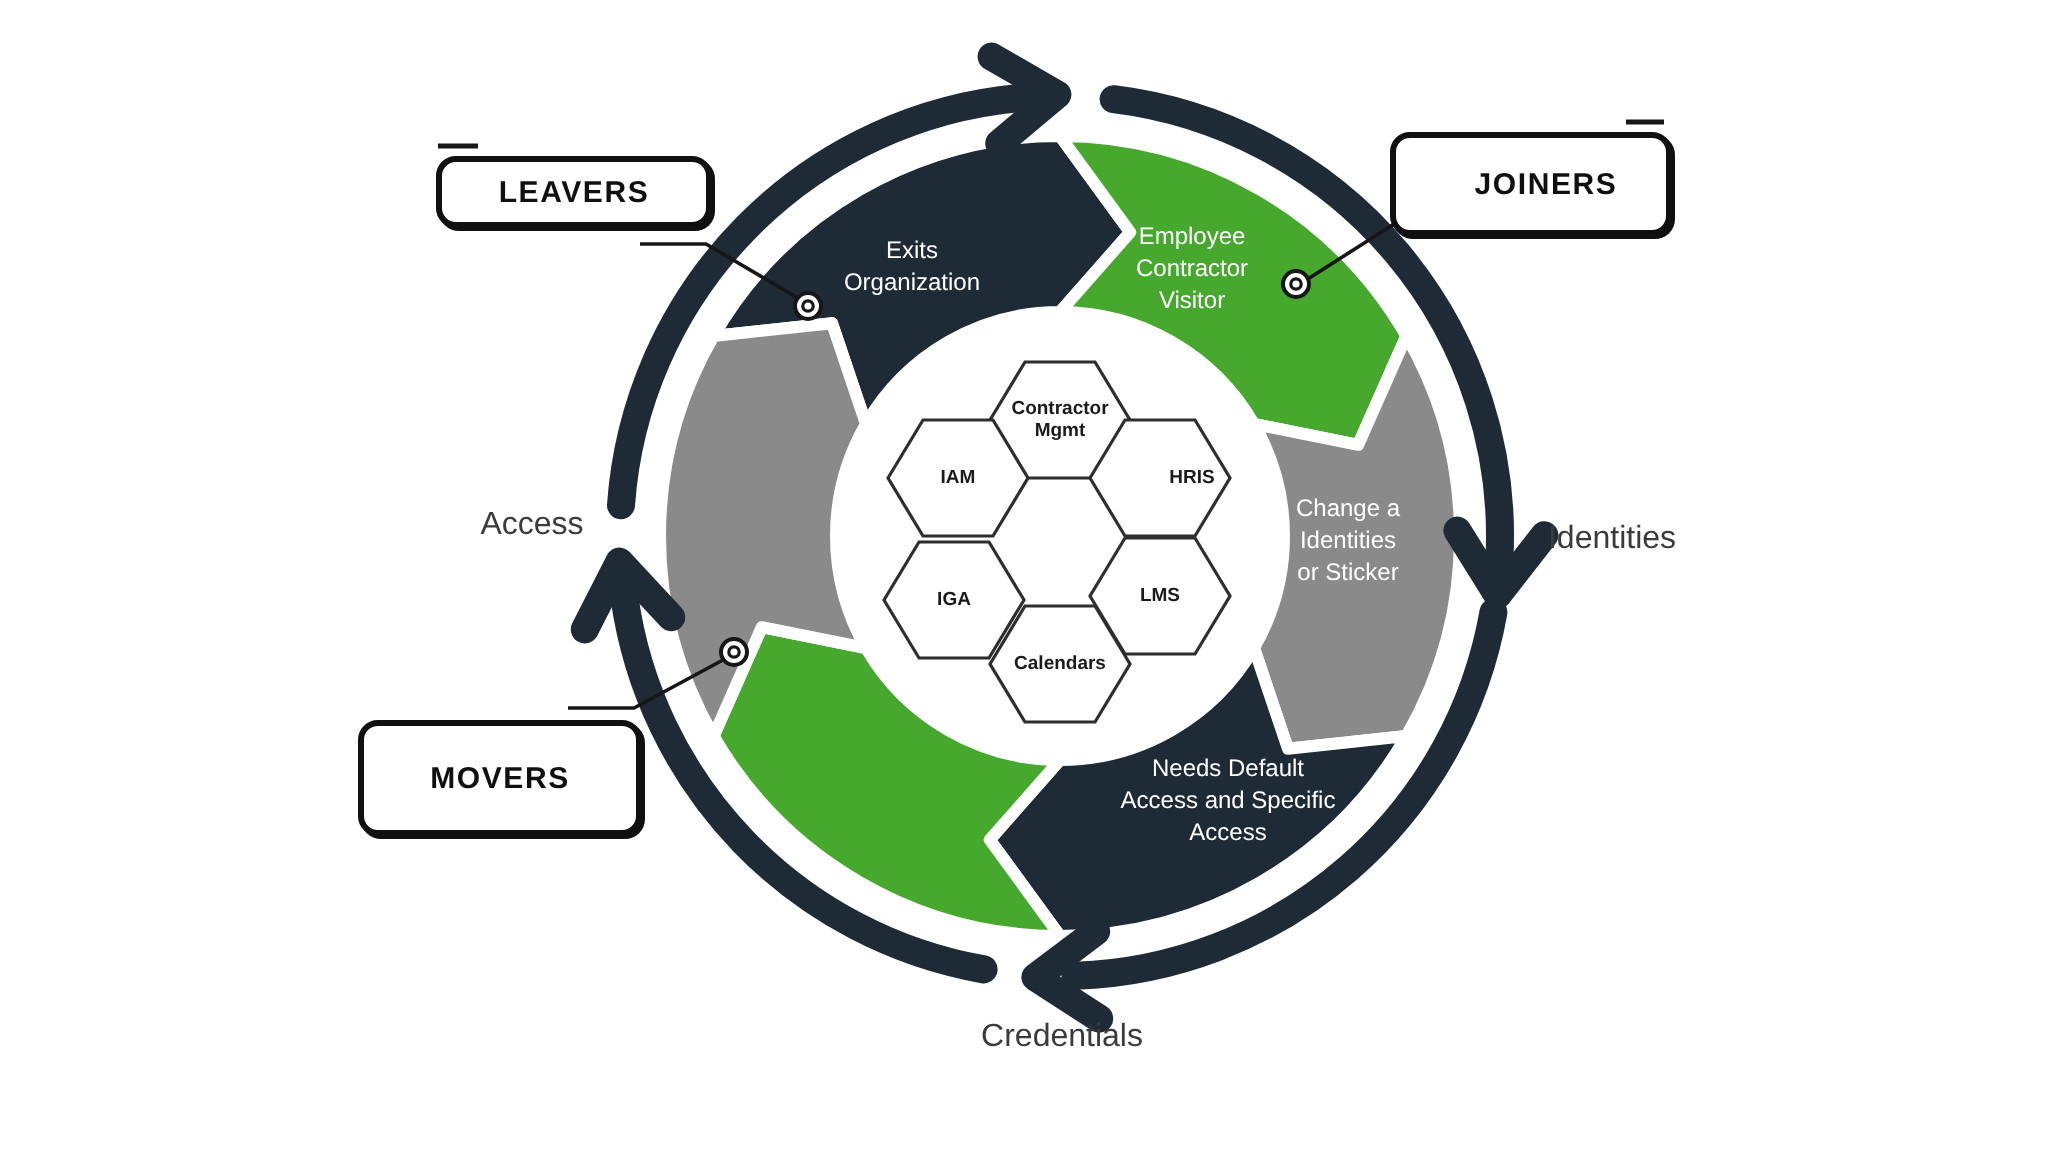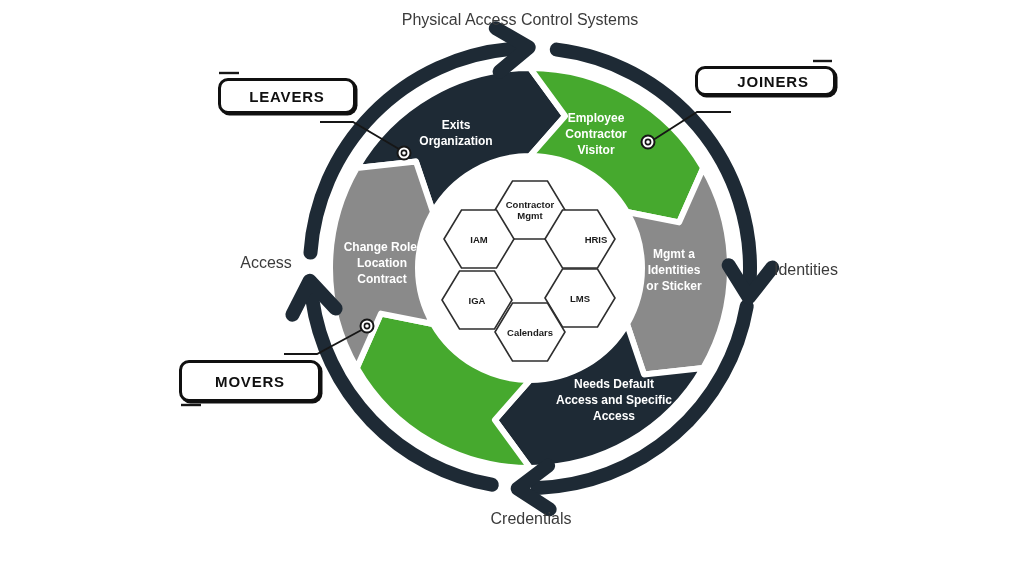--- a/index.html
+++ b/index.html
@@ -18,21 +18,21 @@
   .callout {
     position:absolute; background:#ffffff; border:3px solid #101010;
     border-radius:10px; box-shadow:1.5px 1.5px 0 #101010;
     display:flex; align-items:center; justify-content:center;
     font-weight:bold; font-size:15px; letter-spacing:.8px; color:#101010;
     box-sizing:border-box;
   }
 
   .seg-label {
     position:absolute; transform:translate(-50%,-50%); text-align:center;
-    color:#ffffff; font-weight:bold; font-size:12px; line-height:16px;
+    color:#ffffff; font-weight:normal; font-size:12px; line-height:16px;
     white-space:nowrap;
   }
   .hex-label {
     position:absolute; transform:translate(-50%,-50%); text-align:center;
     color:#1b1b1b; font-weight:bold; font-size:9.5px; line-height:11px;
     white-space:nowrap;
   }
 </style>
 </head>
 <body>
@@ -84,58 +84,52 @@
     <g>
       <circle cx="404" cy="153" r="6.5" fill="#ffffff" stroke-width="2" stroke="#161616"></circle>
       <circle cx="404" cy="153" r="2.6" fill="#ffffff" stroke-width="1.6" stroke="#161616"></circle>
       <circle cx="648" cy="142" r="6.5" fill="#ffffff" stroke-width="2" stroke="#161616"></circle>
       <circle cx="648" cy="142" r="2.6" fill="#ffffff" stroke-width="1.6" stroke="#161616"></circle>
       <circle cx="367" cy="326" r="6.5" fill="#ffffff" stroke-width="2" stroke="#161616"></circle>
       <circle cx="367" cy="326" r="2.6" fill="#ffffff" stroke-width="1.6" stroke="#161616"></circle>
     </g>
   </svg>
 
-  <div class="outer-lbl title-lbl" style="left:520px; top:20px;">Physical Access Control Systems</div>
   <div class="outer-lbl" style="left:806px; top:270px;">Identities</div>
   <div class="outer-lbl" style="left:266px; top:263px;">Access</div>
   <div class="outer-lbl" style="left:531px; top:519px;">Credentials</div>
 
   <div class="callout" style="left:218px; top:78px; width:138px; height:36px;">
     <span>LEAVERS</span>
   </div>
-  <div class="callout" style="left:695px; top:66px; width:141px; height:30px;padding-left:15px;">
+  <div class="callout" style="left:695px; top:66px; width:141px; height:52px;padding-left:15px;">
     <span>JOINERS</span>
   </div>
-  <div class="callout" style="left:179px; top:360px; width:142px; height:42px;">
+  <div class="callout" style="left:179px; top:360px; width:142px; height:58px;">
     <span>MOVERS</span>
   </div>
 
   <div class="seg-label" style="left:456px; top:133px;">
     <div>Exits</div>
     <div>Organization</div>
   </div>
   <div class="seg-label" style="left:596px; top:134px;">
     <div>Employee</div>
     <div>Contractor</div>
     <div>Visitor</div>
   </div>
   <div class="seg-label" style="left:674px; top:270px;">
-    <div>Mgmt a</div>
+    <div>Change a</div>
     <div>Identities</div>
     <div>or Sticker</div>
   </div>
   <div class="seg-label" style="left:594px; top:400px;margin-left:20px;">
     <div>Needs Default</div>
     <div>Access and Specific</div>
     <div>Access</div>
-  </div>
-  <div class="seg-label" style="left:382px; top:263px;">
-    <div>Change Role,</div>
-    <div>Location</div>
-    <div>Contract</div>
   </div>
 
   <div class="hex-label" style="left:530px; top:210px;">
     <div>Contractor</div>
     <div>Mgmt</div>
   </div>
   <div class="hex-label" style="left:479px; top:239px;">
     <div>IAM</div>
   </div>
   <div class="hex-label" style="left:580px; top:239px;margin-left:16px;">

